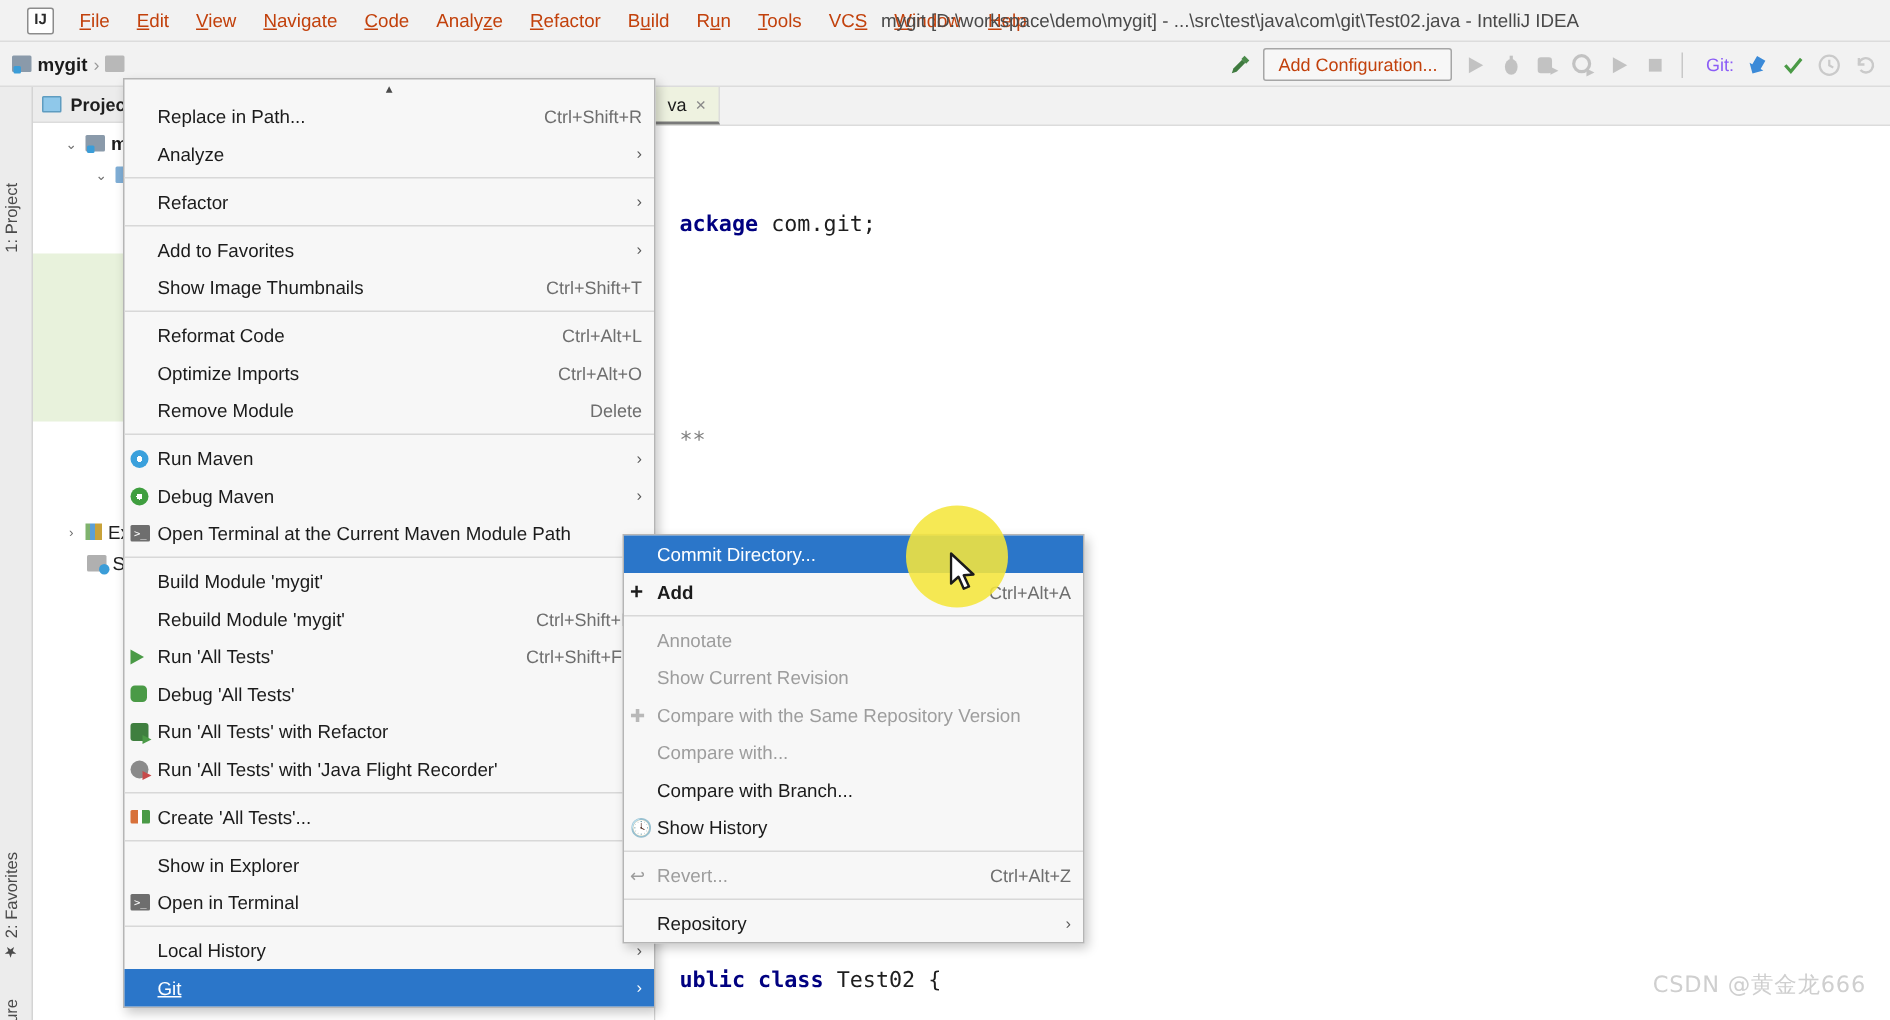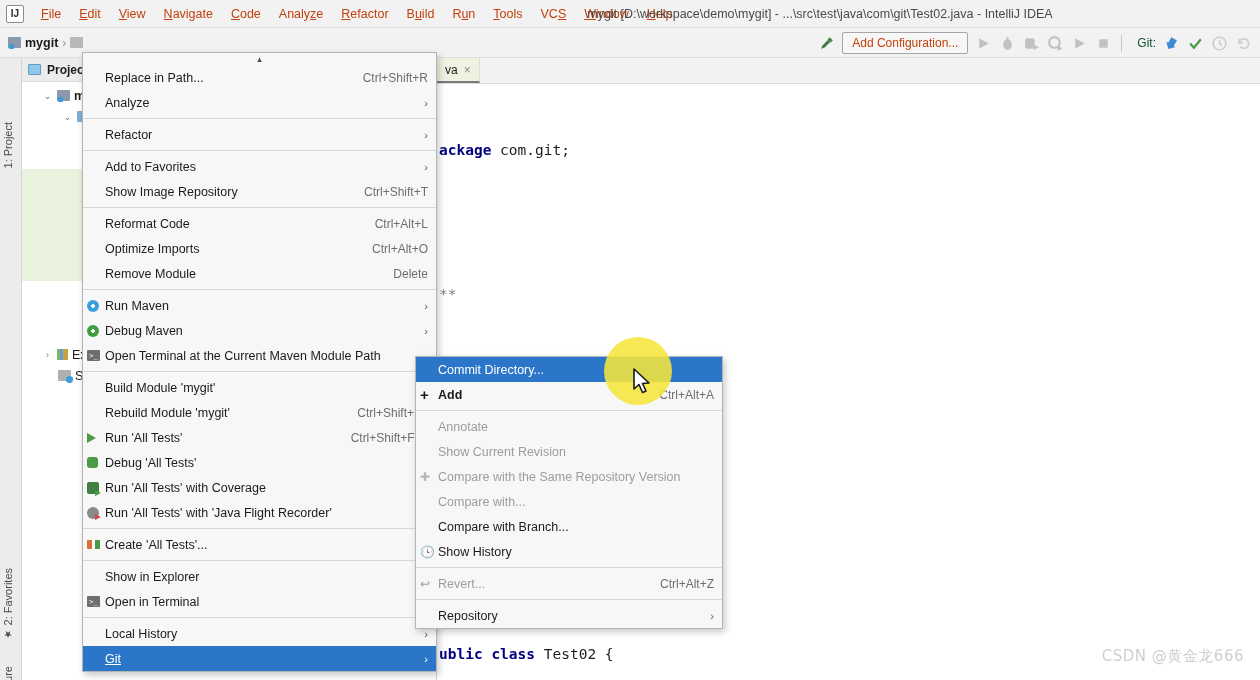--- a/index.html
+++ b/index.html
@@ -14,21 +14,21 @@
   #app { position: relative; width: 1260px; height: 680px; }
 
   
   .titlebar {
     position: absolute; top: 0; left: 0; width: 1260px; height: 28px;
     background: #f2f2f2;
     border-bottom: 1px solid #dcdcdc;
     display: flex; align-items: center;
   }
   .ij-logo {
-    width: 18px; height: 18px; margin-left: 6px; margin-right: 8px;
+    width: 18px; height: 18px; margin-left: 18px; margin-right: 8px;
     background: #ffffff; border: 1px solid #8c8c8c; border-radius: 2px;
     display: flex; align-items: center; justify-content: center;
     font-size: 10px; font-weight: bold; color: #2b2b2b;
     font-family: "Liberation Sans", sans-serif;
   }
   .menubar { display: flex; align-items: center; gap: 0px; }
   .menubar .mi {
     padding: 4px 9px; font-size: 12.5px; color: #c2410c; cursor: default;
     white-space: nowrap;
   }
@@ -63,21 +63,21 @@
   .nav-right {
     position: absolute; right: 8px; top: 0; height: 30px;
     display: flex; align-items: center; gap: 7px;
   }
   .tb-ic { width: 17px; height: 17px; display:block; opacity: .45; }
   .tb-ic.on { opacity: 1; }
   .config-btn {
     border: 1px solid #a6a6a6; background: #f7f7f7; border-radius: 2px;
     padding: 3px 9px; font-size: 12px; color: #c2410c; white-space: nowrap;
   }
-  .git-lbl { font-size: 12px; color: #14532d; margin-left: 6px; }
+  .git-lbl { font-size: 12px; color: #8b5cf6; margin-left: 6px; }
   .tb-sep { width: 1px; height: 17px; background: #c8c8c8; margin: 0 2px; }
 
   
   .left-strip {
     position: absolute; left: 0; top: 58px; width: 22px; height: 622px;
     background: #ececec; border-right: 1px solid #d4d4d4;
   }
   .vert-label {
     position: absolute; left: 2px;
     writing-mode: vertical-rl; transform: rotate(180deg);
@@ -130,21 +130,21 @@
     font-size: 12px; color: #1b1b1b; border-bottom: 2px solid #7a7a7a;
   }
   .tab .x { color: #8a8a8a; font-size: 12px; }
   .code {
     position: relative;
     font-family: "DejaVu Sans Mono", monospace;
     font-size: 14.5px; line-height: 24px;
     padding: 6px 0 0 0;
     white-space: pre;
   }
-  .ln { padding-left: 2px; height: 24px; }
+  .ln { padding-left: 16px; height: 24px; }
   .kw { color: #000080; font-weight: bold; }
   .jd { color: #808080; font-style: italic; }
   .jdtag { color: #3a3a8c; font-weight: bold; font-style: italic; text-decoration: underline; }
   .jdtag-hl { background: #f5ecc8; }
   .plain { color: #1e1e1e; }
 
   
   .ctxmenu {
     position: absolute; left: 82px; top: 52px; width: 355px;
     background: #f7f7f7; border: 1px solid #b5b5b5;
@@ -395,21 +395,21 @@
       <span class="chev">›</span>
     </div>
     <div class="cmsep"></div>
     <div class="cmi">
       <span class="ic"></span>
       <span class="lbl">Add to Favorites</span>
       <span class="chev">›</span>
     </div>
     <div class="cmi">
       <span class="ic"></span>
-      <span class="lbl">Show Image Repository</span>
+      <span class="lbl">Show Image Thumbnails</span>
       <span class="acc">Ctrl+Shift+T</span>
     </div>
     <div class="cmsep"></div>
     <div class="cmi">
       <span class="ic"></span>
       <span class="lbl">Reformat Code</span>
       <span class="acc">Ctrl+Alt+L</span>
     </div>
     <div class="cmi">
       <span class="ic"></span>
@@ -462,21 +462,21 @@
     <div class="cmi">
       <span class="ic">
           <span class="bug-g"></span>
         </span>
       <span class="lbl">Debug 'All Tests'</span>
     </div>
     <div class="cmi">
       <span class="ic">
           <span class="cov-ic"></span>
         </span>
-      <span class="lbl">Run 'All Tests' with Coverage</span>
+      <span class="lbl">Run 'All Tests' with Refactor</span>
     </div>
     <div class="cmi">
       <span class="ic">
           <span class="jfr-ic"></span>
         </span>
       <span class="lbl">Run 'All Tests' with 'Java Flight Recorder'</span>
     </div>
     <div class="cmsep"></div>
     <div class="cmi">
       <span class="ic">

